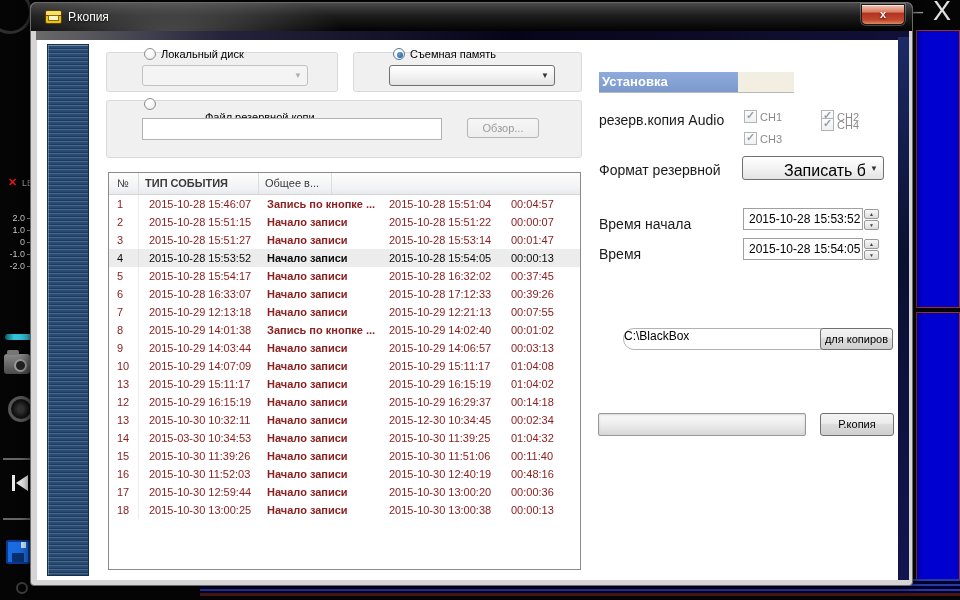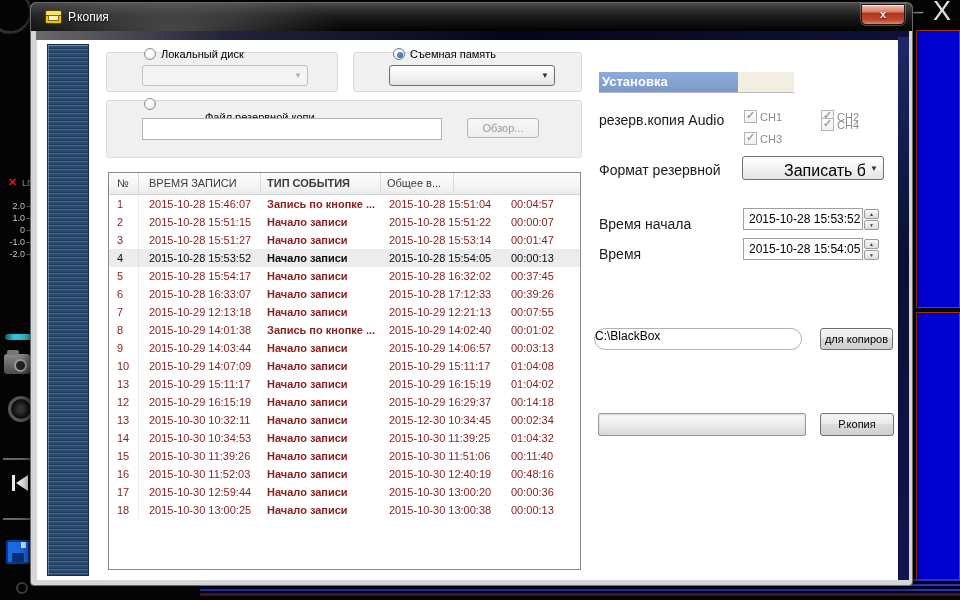--- a/index.html
+++ b/index.html
@@ -5,21 +5,21 @@
   * { margin:0; padding:0; box-sizing:border-box; }
   html,body { width:960px; height:600px; overflow:hidden; background:#000; }
   body { font-family:"Liberation Sans", sans-serif; font-size:11px; color:#000; position:relative; }
   .abs { position:absolute; }
 
   
   #stage { position:absolute; left:0; top:0; width:960px; height:600px; background:#050505; }
   .bg-ring { left:-12px; top:-10px; width:44px; height:44px; border:3px solid #2e2e2e; border-radius:50%; }
   .bg-x { left:8px; top:176px; color:#d81a1a; font-weight:bold; font-size:11px; }
   .bg-le { left:22px; top:178px; color:#9a9a9a; font-size:9px; }
-  .scale { left:2px; top:200px; width:30px; }
+  .scale { left:2px; top:212px; width:30px; }
   .scale .tickrow { display:flex; align-items:center; justify-content:flex-end; height:12px; color:#c8c8c8; font-size:9px; }
   .scale .tickrow span { margin-right:2px; }
   .scale .tickrow i { display:block; width:5px; height:1px; background:#8a8a8a; }
   .cyanbar { left:5px; top:334px; width:30px; height:6px; border-radius:3px; background:linear-gradient(90deg,#0a5a66,#35c2d8 30%,#35c2d8 80%,#0a5a66); }
   .cam { left:4px; top:354px; width:26px; height:20px; background:linear-gradient(180deg,#8a8a8a,#4a4a4a); border-radius:3px; }
   .cam:before { content:""; position:absolute; left:3px; top:-4px; width:12px; height:5px; background:#777; border-radius:2px; }
   .cam:after { content:""; position:absolute; right:3px; top:5px; width:9px; height:9px; background:#222; border:2px solid #999; border-radius:50%; }
   .spk { left:8px; top:396px; width:26px; height:26px; border:3px solid #555; border-radius:50%; background:radial-gradient(circle at 50% 50%, #333 20%, #111 60%); }
   .hline1 { left:3px; top:458px; width:30px; height:2px; background:#666; }
   .hline2 { left:3px; top:518px; width:30px; height:2px; background:#666; }
@@ -208,21 +208,20 @@
     <div class="abs radio" style="left:107px; top:58px;"></div>
     <div class="abs rlabel" style="left:124px; top:71px;margin-left:44px;">Файл резервной копи</div>
     <div class="abs tinput" style="left:105px; top:78px; width:300px; height:22px;">
       <span class="ctext"></span>
     </div>
     <div class="abs btn disabled" style="left:430px; top:78px; width:72px; height:20px; line-height:18px;">Обзор...</div>
 
     <div class="abs etable">
       <div class="thead">
           <div class="hcell c0">№</div>
-          <div class="hcell c1">ВРЕМЯ ЗАПИСИ</div>
           <div class="hcell c2">ТИП СОБЫТИЯ</div>
           <div class="hcell c4">Общее в...</div>
         </div>
       <div>
           <div class="trow">
             <div class="tcell c0">1</div>
             <div class="tcell c1">2015-10-28 15:46:07</div>
             <div class="tcell c2">Запись по кнопке ...</div>
             <div class="tcell c3">2015-10-28 15:51:04</div>
             <div class="tcell c4">00:04:57</div>
@@ -306,21 +305,21 @@
           </div>
           <div class="trow">
             <div class="tcell c0">13</div>
             <div class="tcell c1">2015-10-30 10:32:11</div>
             <div class="tcell c2">Начало записи</div>
             <div class="tcell c3">2015-12-30 10:34:45</div>
             <div class="tcell c4">00:02:34</div>
           </div>
           <div class="trow">
             <div class="tcell c0">14</div>
-            <div class="tcell c1">2015-10-30 10:34:53</div>
+            <div class="tcell c1">2015-03-30 10:34:53</div>
             <div class="tcell c2">Начало записи</div>
             <div class="tcell c3">2015-10-30 11:39:25</div>
             <div class="tcell c4">01:04:32</div>
           </div>
           <div class="trow">
             <div class="tcell c0">15</div>
             <div class="tcell c1">2015-10-30 11:39:26</div>
             <div class="tcell c2">Начало записи</div>
             <div class="tcell c3">2015-10-30 11:51:06</div>
             <div class="tcell c4">00:11:40</div>
@@ -391,21 +390,21 @@
 
     <div class="abs plabel" style="left:562px; top:206px;">Время</div>
     <div class="abs spin" style="left:706px; top:198px; width:120px; height:22px;">
       <span class="sval">2015-10-28 15:54:05</span>
       <span class="spinbtns">
         <span class="sbtn up">▲</span>
         <span class="sbtn dn">▼</span>
       </span>
     </div>
 
-    <div class="abs tinput" style="left:557px; top:288px; width:208px; height:22px;border-radius:11px;">
+    <div class="abs tinput" style="left:586px; top:288px; width:208px; height:22px;border-radius:11px;">
       <span class="ctext" style="top:4px; font-size:12px;">C:\BlackBox</span>
     </div>
     <div class="abs btn" style="left:783px; top:288px; width:73px; height:22px; line-height:20px;">для копиров</div>
 
     <div class="abs progress"></div>
     <div class="abs btn" style="left:783px; top:373px; width:74px; height:23px; line-height:21px;">Р.копия</div>
   </div>
 </div>
 
 </body></html>

